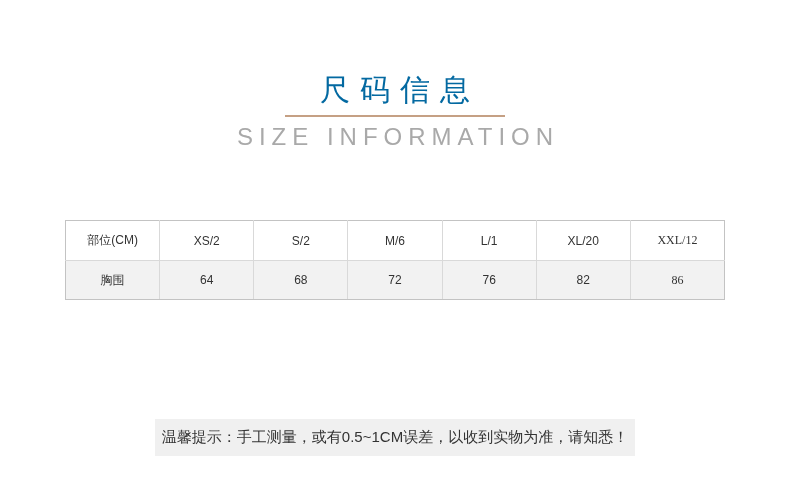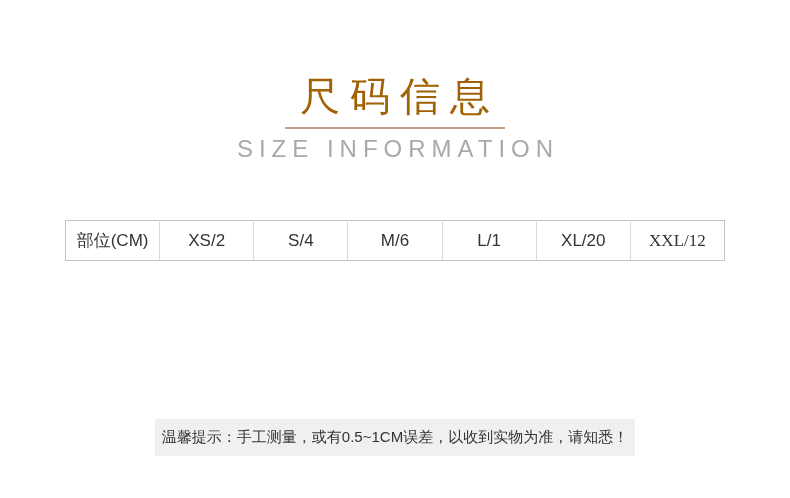--- a/index.html
+++ b/index.html
@@ -15,22 +15,22 @@
     background: #ffffff;
   }
   .header-block {
     position: absolute;
     top: 72px; left: 0;
     width: 790px;
     text-align: center;
   }
   .title {
     display: inline-block;
-    font-size: 40px;
-    color: #a16207;
+    font-size: 30px;
+    color: #0369a1;
     font-weight: 500;
     letter-spacing: 10px;
     text-indent: 10px;
     line-height: 1.2;
   }
   .accent-line {
     width: 220px;
     height: 2px;
     background: #c5a084;
     margin: 7px auto 6px auto;
@@ -48,21 +48,21 @@
     top: 220px; left: 65px;
     width: 660px;
     border-collapse: collapse;
     table-layout: fixed;
   }
   .size-table td {
     border: 1px solid #d9d9d9;
     text-align: center;
     vertical-align: middle;
     height: 39px;
-    font-size: 17px;
+    font-size: 12px;
     color: #333333;
     background: #ffffff;
   }
   .size-table tr:first-child td { height: 40px; }
   .size-table tr.alt td { background: #f2f2f2; }
   .size-table tr td:first-child { border-left: 1px solid #c3c3c3; }
   .size-table tr td:last-child  { border-right: 1px solid #c3c3c3; font-family: Liberation Serif, serif; }
   .size-table tr:first-child td { border-top: 1px solid #c3c3c3; }
   .size-table tr:last-child td  { border-bottom: 1px solid #c3c3c3; }
   .note-box {
@@ -89,25 +89,34 @@
     <div class="title">尺码信息</div>
     <div class="accent-line"></div>
     <div class="subtitle">SIZE INFORMATION</div>
   </div>
 
   <table class="size-table">
     <tbody>
       <tr>
         <td>部位(CM)</td>
         <td>XS/2</td>
-        <td>S/4</td>
+        <td>S/2</td>
         <td>M/6</td>
         <td>L/1</td>
         <td>XL/20</td>
         <td>XXL/12</td>
+      </tr>
+      <tr class="alt">
+        <td>胸围</td>
+        <td>64</td>
+        <td>68</td>
+        <td>72</td>
+        <td>76</td>
+        <td>82</td>
+        <td>86</td>
       </tr>
     </tbody>
   </table>
 
   <div class="note-box">
     <span class="note-text">温馨提示：手工测量，或有0.5~1CM误差，以收到实物为准，请知悉！</span>
   </div>
 
 </div>
 

